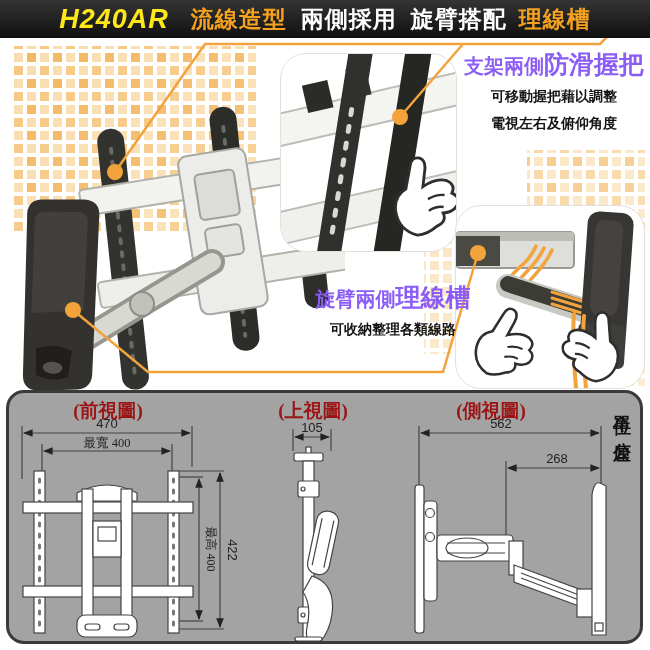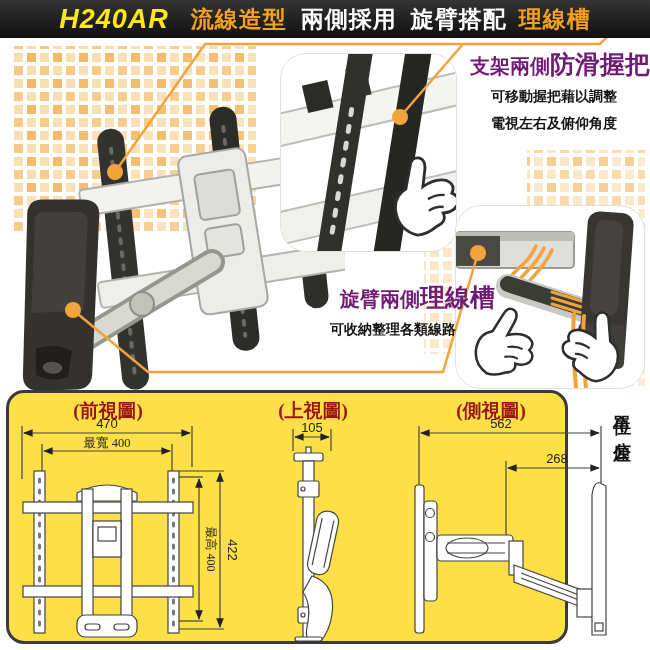--- a/index.html
+++ b/index.html
@@ -28,30 +28,30 @@
   
   .inset{
     position:absolute;background:#fff;border:1px solid #e0e0dc;
     border-radius:26px;overflow:hidden;z-index:3;
   }
   .inset1{left:280px;top:53px;width:175px;height:197px;}
   .inset2{left:455px;top:205px;width:188px;height:182px;}
   .photo{position:absolute;z-index:2;}
   
   .anno{position:absolute;z-index:6;text-align:center;}
-  .anno .title{color:#701a75;font-weight:bold;line-height:30px;white-space:nowrap;text-align:right;}
+  .anno .title{color:#8b5cf6;font-weight:bold;line-height:30px;white-space:nowrap;}
   .anno .title .pre{font-size:20px;}
   .anno .title .emp{font-size:25px;}
   .anno .body{color:#141414;font-weight:bold;font-size:14px;line-height:27px;white-space:nowrap;}
   .anno1{left:458px;top:50px;width:192px;}
   .anno2{left:291px;top:283px;width:204px;}
   
   .panel{
-    position:absolute;left:6px;top:390px;width:562px;height:254px;
-    border:3px solid #3a3a3a;border-radius:18px;background:#fde047;
+    position:absolute;left:6px;top:390px;width:637px;height:254px;
+    border:3px solid #3a3a3a;border-radius:18px;background:#a3a3a3;
     box-sizing:border-box;z-index:5;
   }
   .panel .vtitle{
     position:absolute;color:#9C1313;font-weight:bold;font-size:19px;
     text-align:center;white-space:nowrap;
   }
   .t-front{left:49px;top:5px;width:100px;}
   .t-top{left:259px;top:5px;width:90px;}
   .t-side{left:437px;top:5px;width:90px;}
   .unit{

